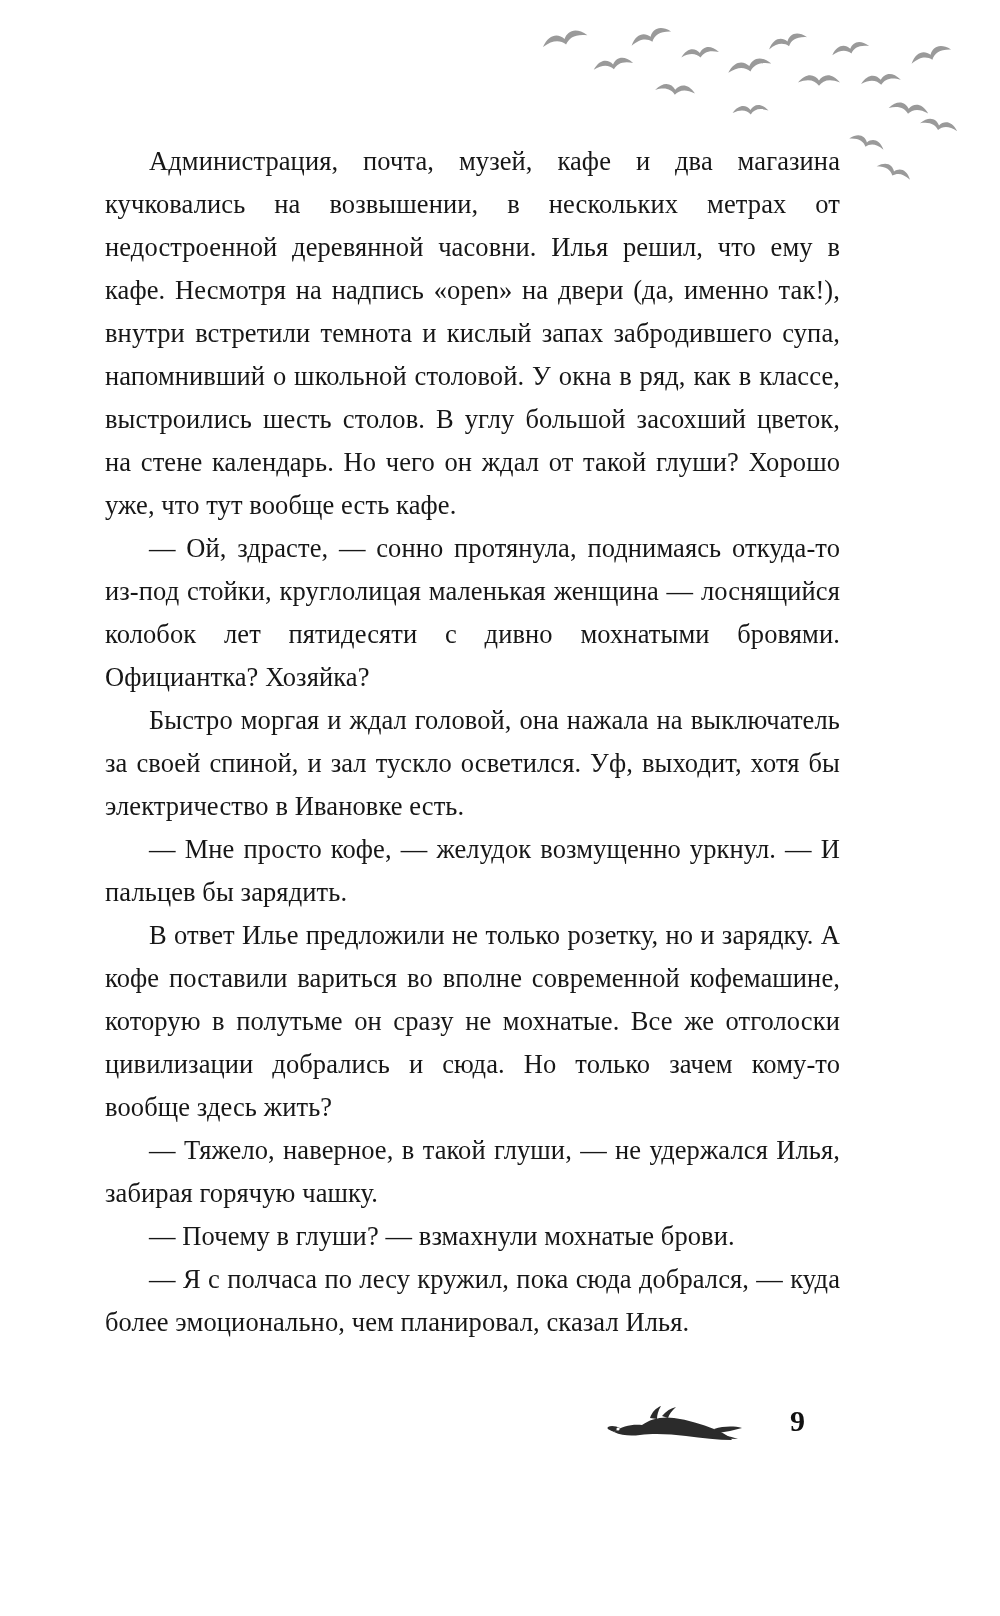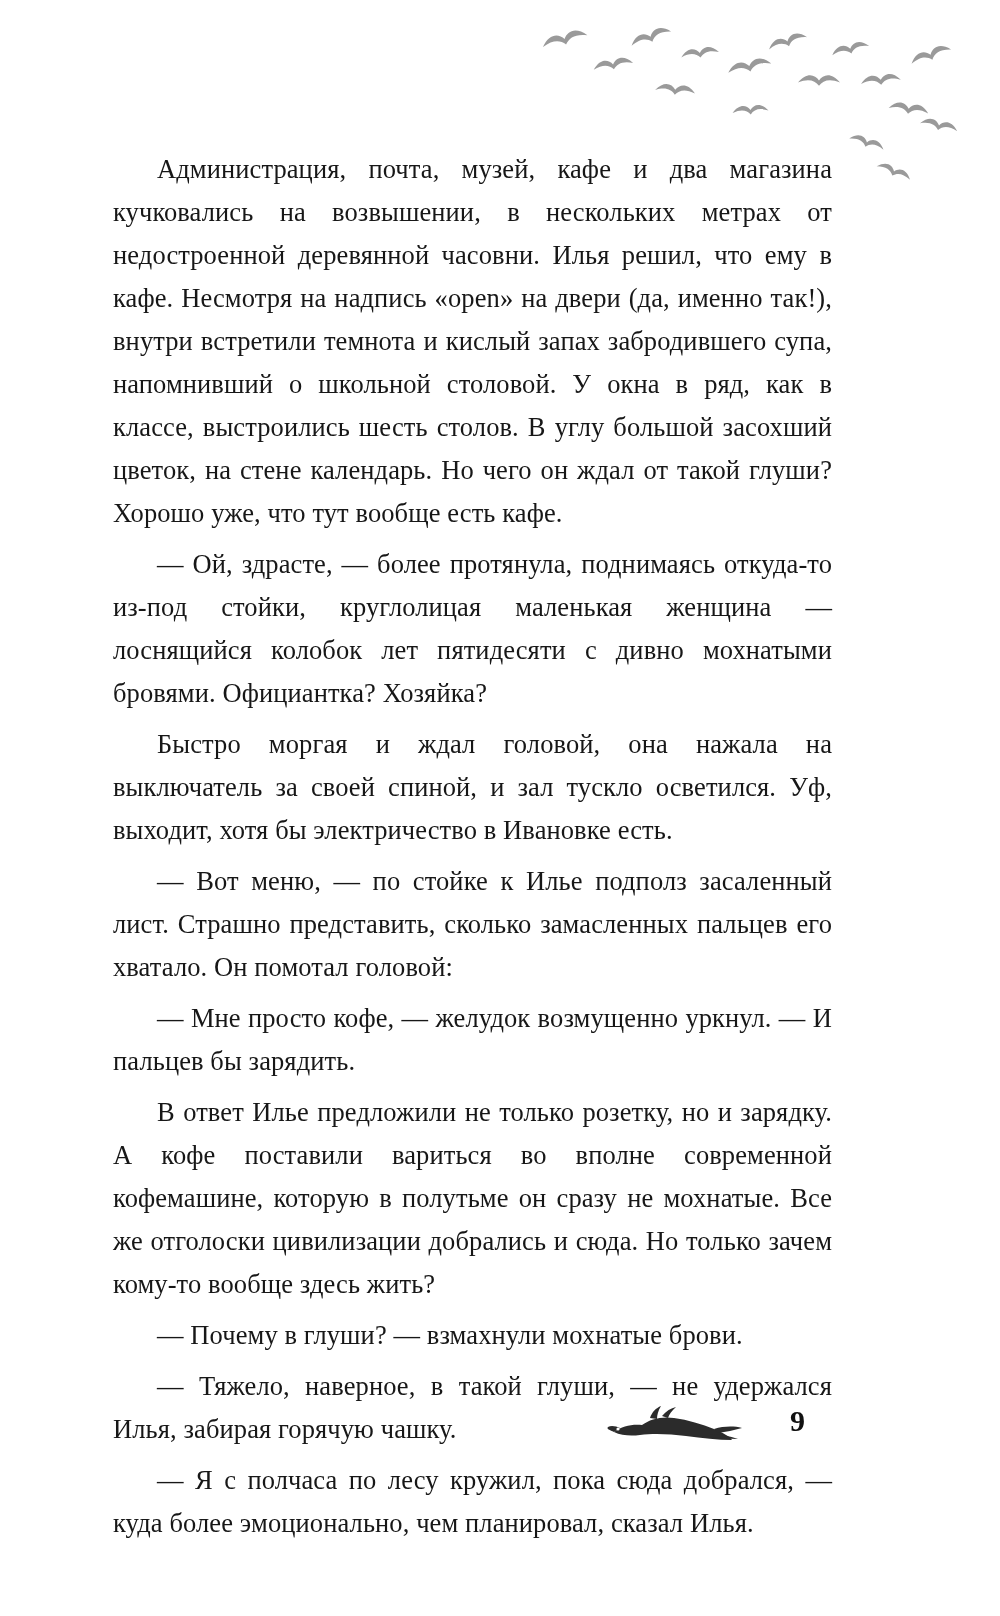--- a/index.html
+++ b/index.html
@@ -28,21 +28,21 @@
   }
 
   
   .body-text {
     position: absolute;
     left: 105px;
     top: 140px;
     width: 735px;
   }
   .body-text p {
-    margin: 8px;
+    margin: 0;
     font-size: 26.5px;
     line-height: 43px;
     text-align: justify;
     text-justify: inter-word;
     hyphens: manual;
     letter-spacing: 0.1px;
   }
   .body-text p.indent {
     text-indent: 44px;
   }
@@ -131,27 +131,26 @@
         </g>
         <g transform="translate(202,86) rotate(-4) scale(0.9)">
           <path d="M0 10 C8 0 16 2 20 8 C24 2 32 0 40 10 C30 6 24 8 20 13 C16 8 10 6 0 10 Z"></path>
         </g>
       </g>
     </svg>
   </div>
 
   <div class="body-text">
     <p class="indent">Администрация, почта, музей, кафе и два магазина кучковались на возвышении, в нескольких метрах от недостроенной деревянной часовни. Илья решил, что ему в кафе. Несмотря на надпись «open» на двери (да, именно так!), внутри встретили темнота и кислый запах забродившего супа, напомнивший о школьной столовой. У окна в ряд, как в классе, выстроились шесть столов. В углу большой засохший цветок, на стене календарь. Но чего он ждал от такой глуши? Хорошо уже, что тут вообще есть кафе.</p>
-    <p class="indent">— Ой, здрасте, — более протянула, поднимаясь откуда-то из-под стойки, круглолицая маленькая женщина — лоснящийся колобок лет пятидесяти с дивно мохнатыми бровями. Официантка? Хозяйка?</p>
+    <p class="indent">— Ой, здрасте, — сонно протянула, поднимаясь откуда-то из-под стойки, круглолицая маленькая женщина — лоснящийся колобок лет пятидесяти с дивно мохнатыми бровями. Официантка? Хозяйка?</p>
     <p class="indent">Быстро моргая и ждал головой, она нажала на выключатель за своей спиной, и зал тускло осветился. Уф, выходит, хотя бы электричество в Ивановке есть.</p>
-    <p class="indent">— Вот меню, — по стойке к Илье подполз засаленный лист. Страшно представить, сколько замасленных пальцев его хватало. Он помотал головой:</p>
     <p class="indent">— Мне просто кофе, — желудок возмущенно уркнул. — И пальцев бы зарядить.</p>
     <p class="indent">В ответ Илье предложили не только розетку, но и зарядку. А кофе поставили вариться во вполне современной кофемашине, которую в полутьме он сразу не мохнатые. Все же отголоски цивилизации добрались и сюда. Но только зачем кому-то вообще здесь жить?</p>
+    <p class="indent">— Тяжело, наверное, в такой глуши, — не удержался Илья, забирая горячую чашку.</p>
     <p class="indent">— Почему в глуши? — взмахнули мохнатые брови.</p>
-    <p class="indent">— Тяжело, наверное, в такой глуши, — не удержался Илья, забирая горячую чашку.</p>
     <p class="indent">— Я с полчаса по лесу кружил, пока сюда добрался, — куда более эмоционально, чем планировал, сказал Илья.</p>
   </div>
 
   <div class="footer">
     <div class="footer-ornament">
       <svg viewBox="0 0 140 60" width="140" height="60" aria-hidden="true">
         <g fill="#2b2b2b">
 
           <path d="M8 36 C16 30 26 28 36 29 C44 23 56 20 68 22 C82 24 96 28 108 33 C118 37 124 41 126 44 C112 44 96 42 80 40 C64 38 48 37 34 39 C26 40 16 40 8 36 Z"></path>
 

